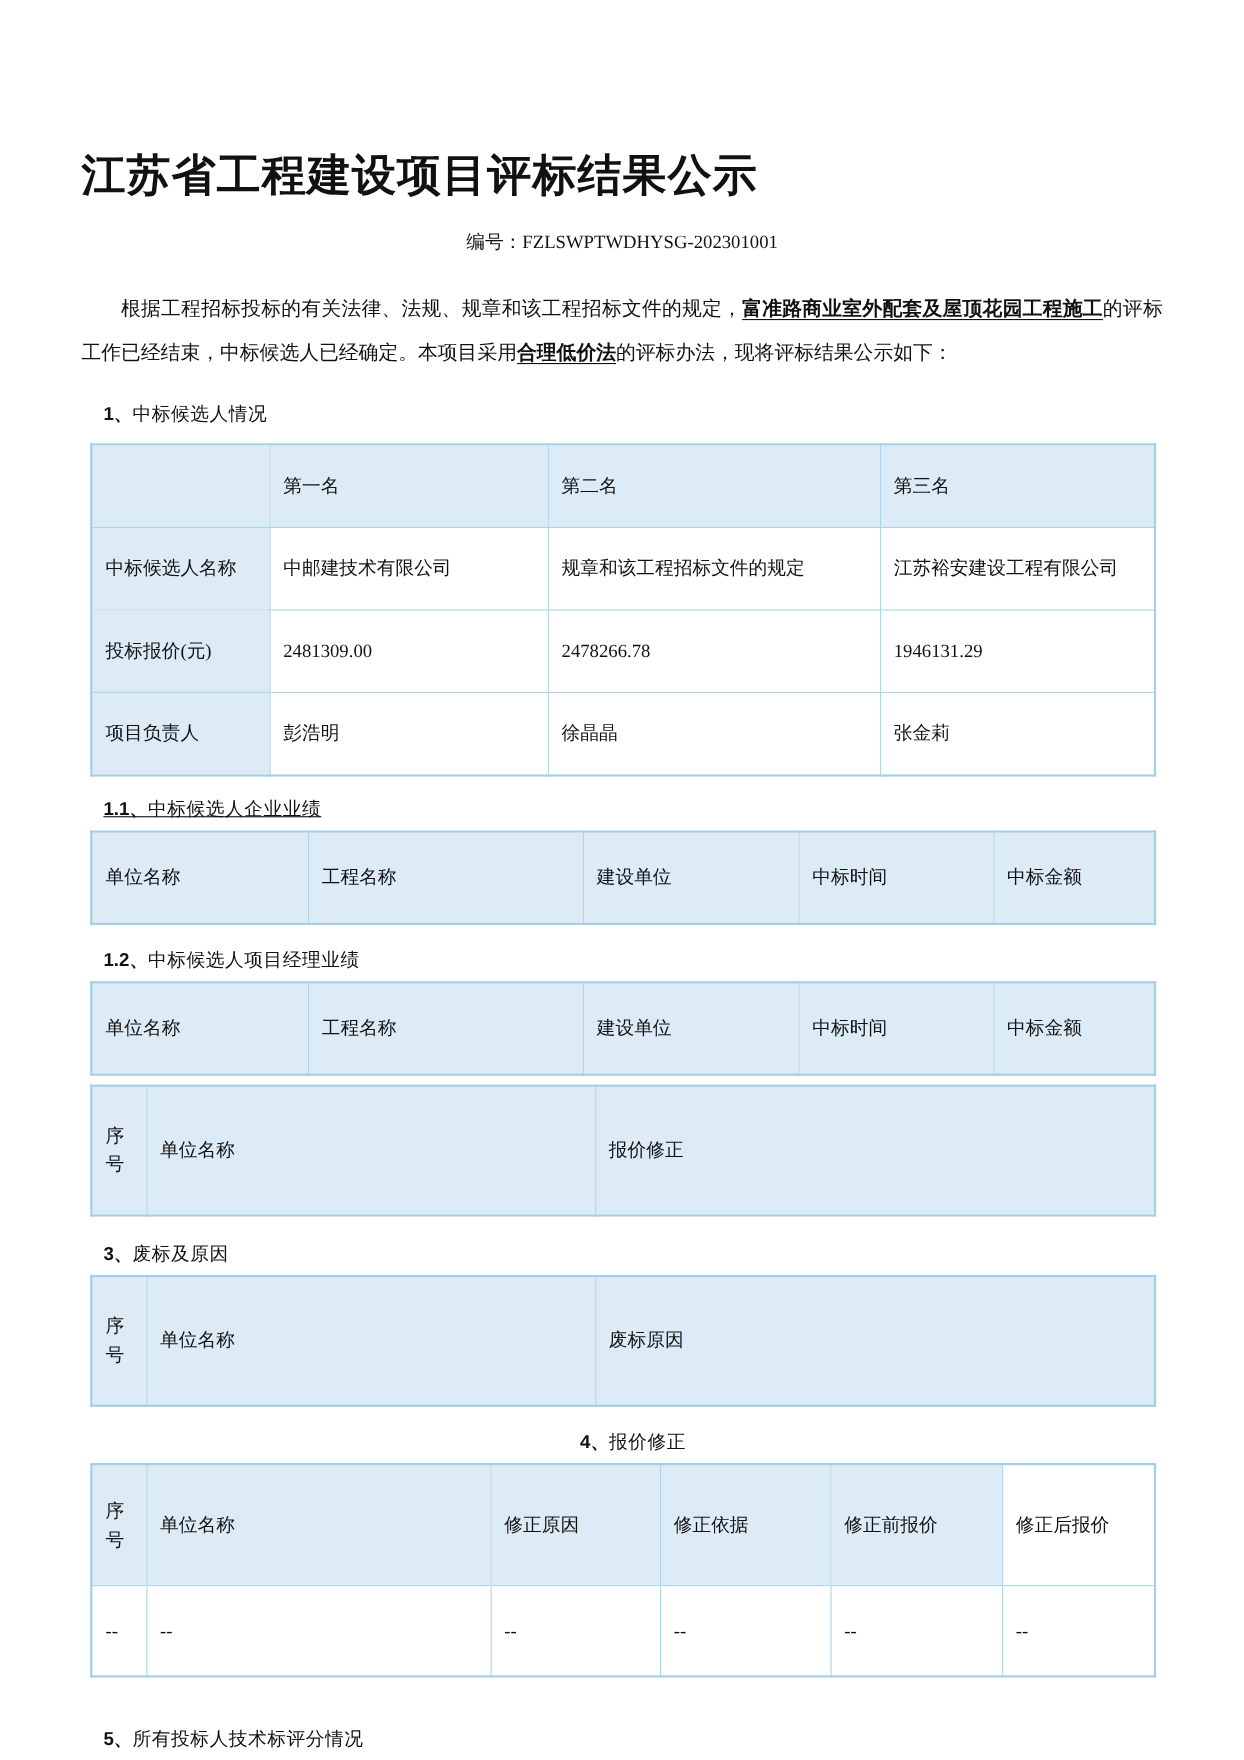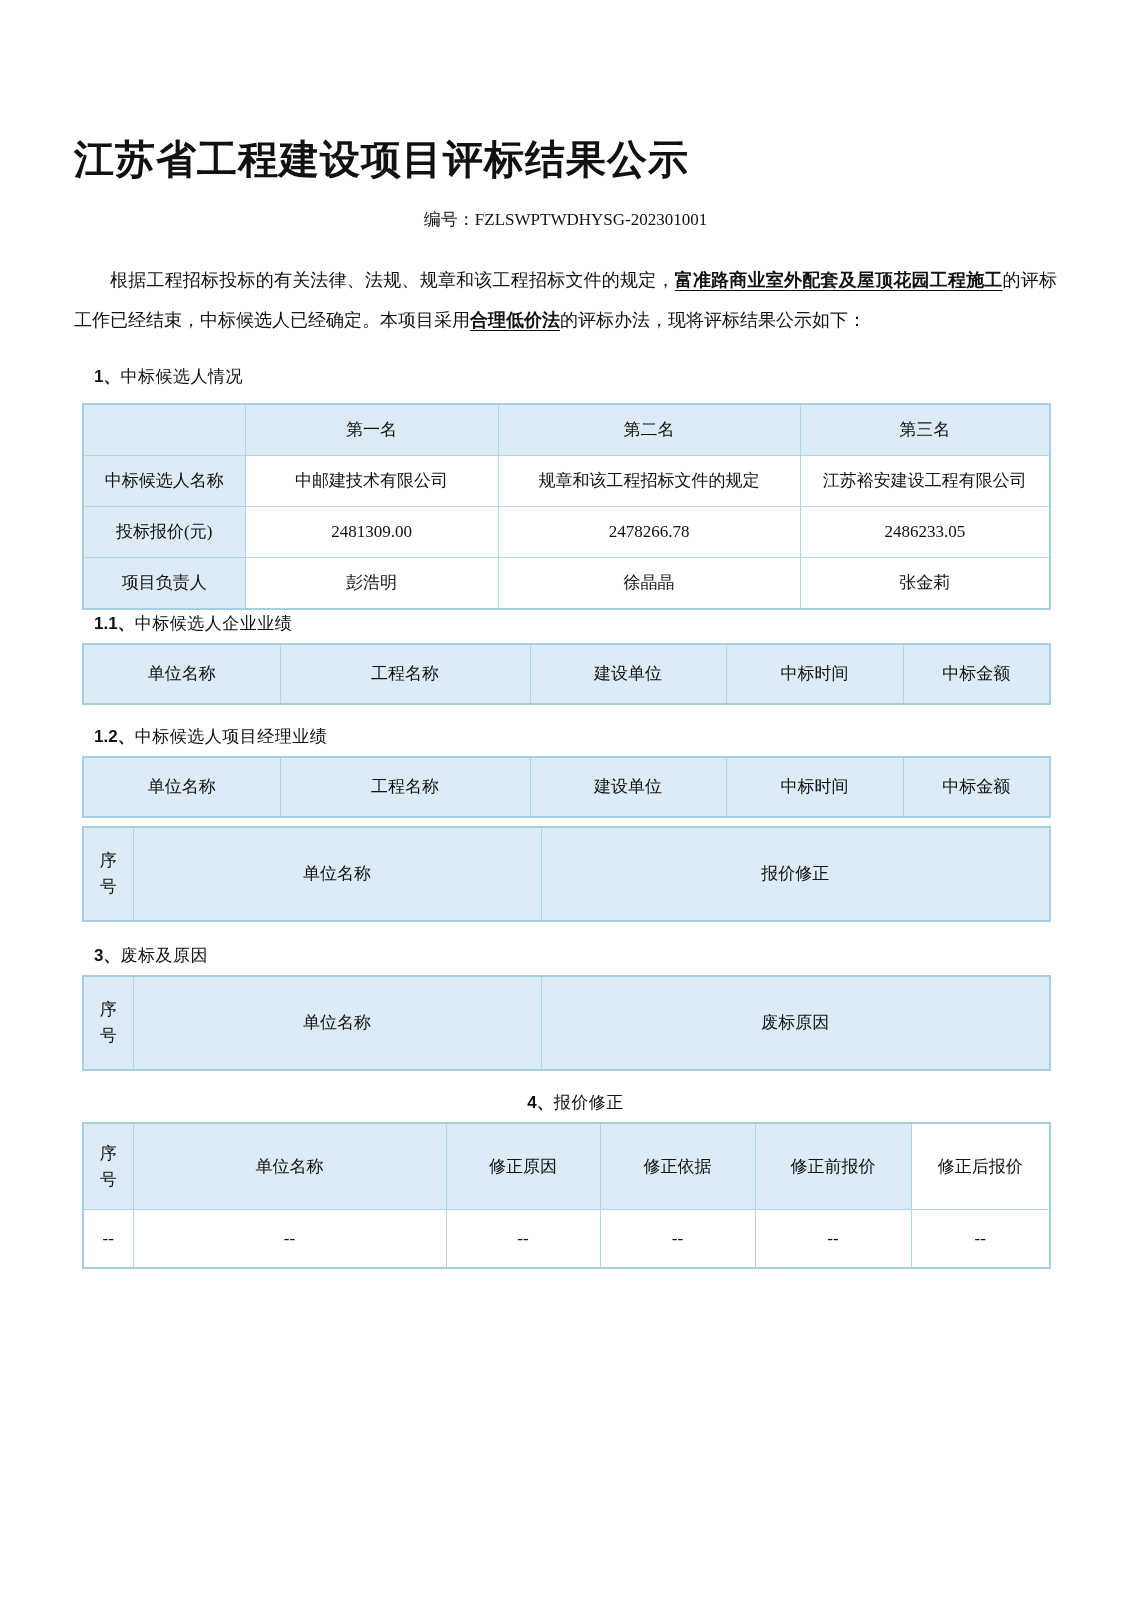--- a/index.html
+++ b/index.html
@@ -58,40 +58,40 @@
   table.tbl {
     border-collapse: collapse;
     table-layout: fixed;
     width: 967px;
     margin-left: 8px;
     font-size: 17px;
     border: 2px solid #a5cfe4;
   }
   table.tbl td {
     border: 1px solid #aed5e8;
-    padding: 0 12px;
+    padding: 12px 12px;
     vertical-align: middle;
-    text-align: center;
+    text-align: left;
     background: #ffffff;
     line-height: 26px;
     overflow: hidden;
     margin-left: 16px;
   }
   table.tbl td.hd { background: #dcebf6; }
   table.tbl td.wh { background: #ffffff; }
   .t1 td { height: 50px; }
   .t11 td { height: 58px; }
   .t2 td { height: 92px; }
   .t4 tr.hdr td { height: 85px; }
   .t4 tr.dat td { height: 57px; }
   .seq { padding: 0 8px 0 12px; line-height: 30px; }
   
   .mt-s1  { margin-top: 25px; }
   .mt-t1  { margin-top: 15px; }
-  .mt-s11 { margin-top: 2px; }
+  .mt-s11 { margin-top: 18px; text-decoration: underline; }
   .mt-t11 { margin-top: 8px; }
   .mt-s12 { margin-top: 20px; }
   .mt-t12 { margin-top: 8px; }
   .mt-s2  { margin-top: 22px; }
   .mt-t2  { margin-top: 8px; }
   .mt-s3  { margin-top: 22px; }
   .mt-t3  { margin-top: 8px; }
   .mt-s4  { margin-top: 20px; text-align: center; }
   .mt-t4  { margin-top: 8px; }
   .mt-s5  { margin-top: 44px; }
@@ -126,21 +126,21 @@
       <tr>
         <td class="hd">中标候选人名称</td>
         <td>中邮建技术有限公司</td>
         <td>规章和该工程招标文件的规定</td>
         <td>江苏裕安建设工程有限公司</td>
       </tr>
       <tr>
         <td class="hd">投标报价(元)</td>
         <td>2481309.00</td>
         <td>2478266.78</td>
-        <td>2486233.05</td>
+        <td>1946131.29</td>
       </tr>
       <tr>
         <td class="hd">项目负责人</td>
         <td>彭浩明</td>
         <td>徐晶晶</td>
         <td>张金莉</td>
       </tr>
     </tbody>
   </table>
 
@@ -243,14 +243,15 @@
         <td>--</td>
         <td>--</td>
         <td>--</td>
         <td>--</td>
         <td>--</td>
         <td>--</td>
       </tr>
     </tbody>
   </table>
 
+  <div class="sec mt-s5"><span class="sec-num">5、</span><span class="sec-title">所有投标人技术标评分情况</span></div>
 
 </div>
 
 </body></html>

